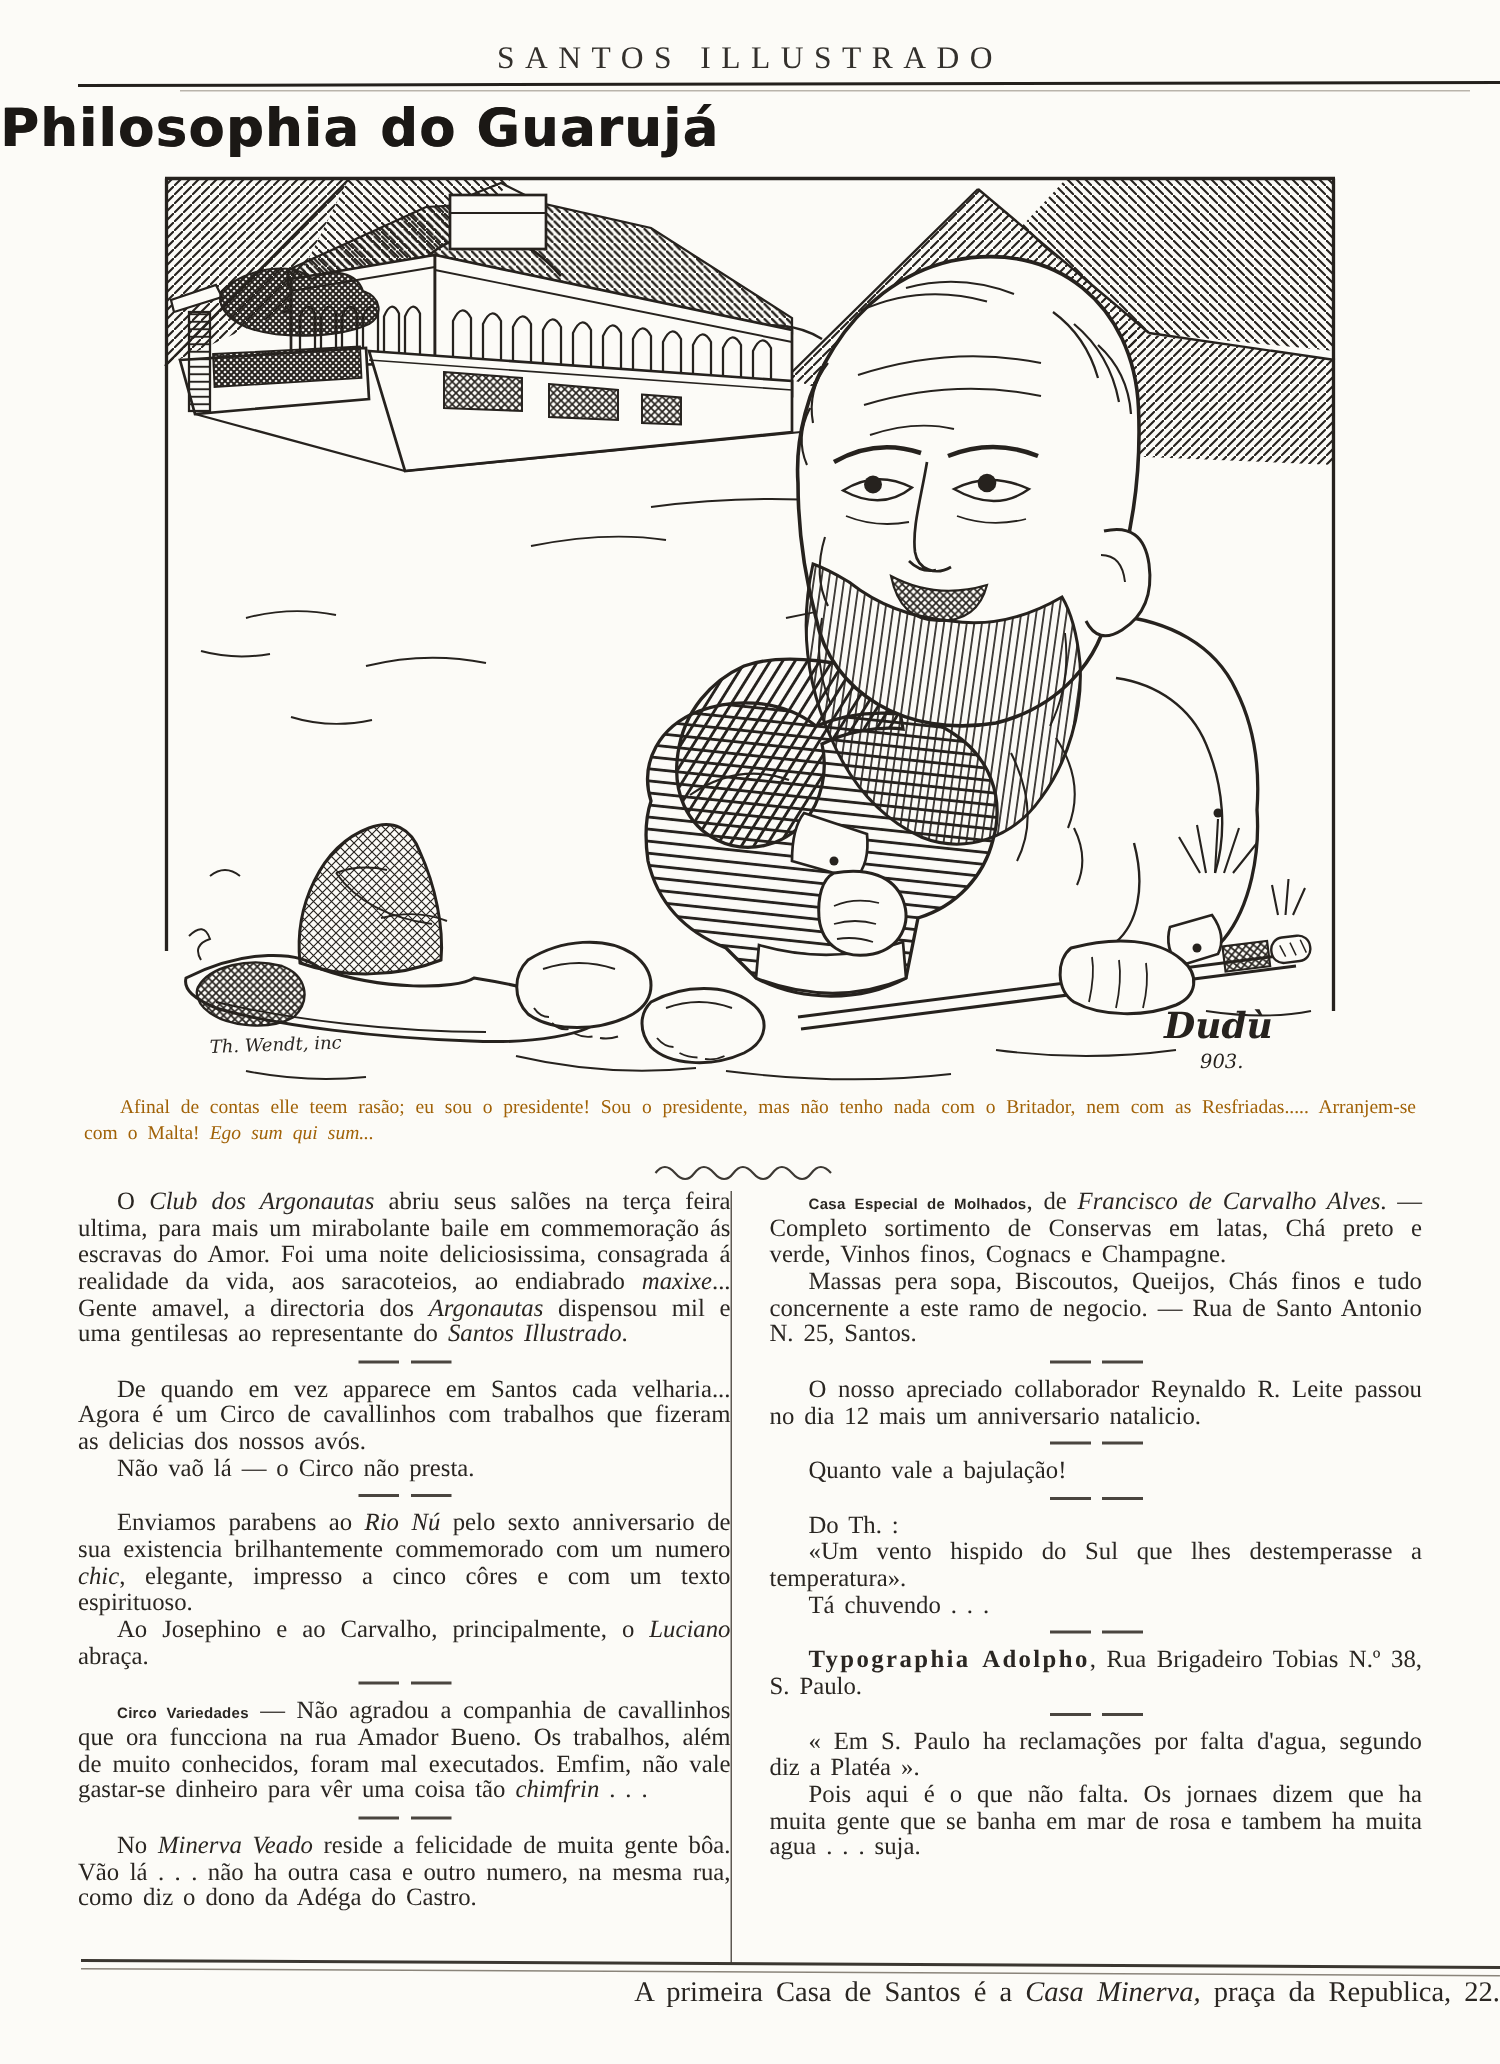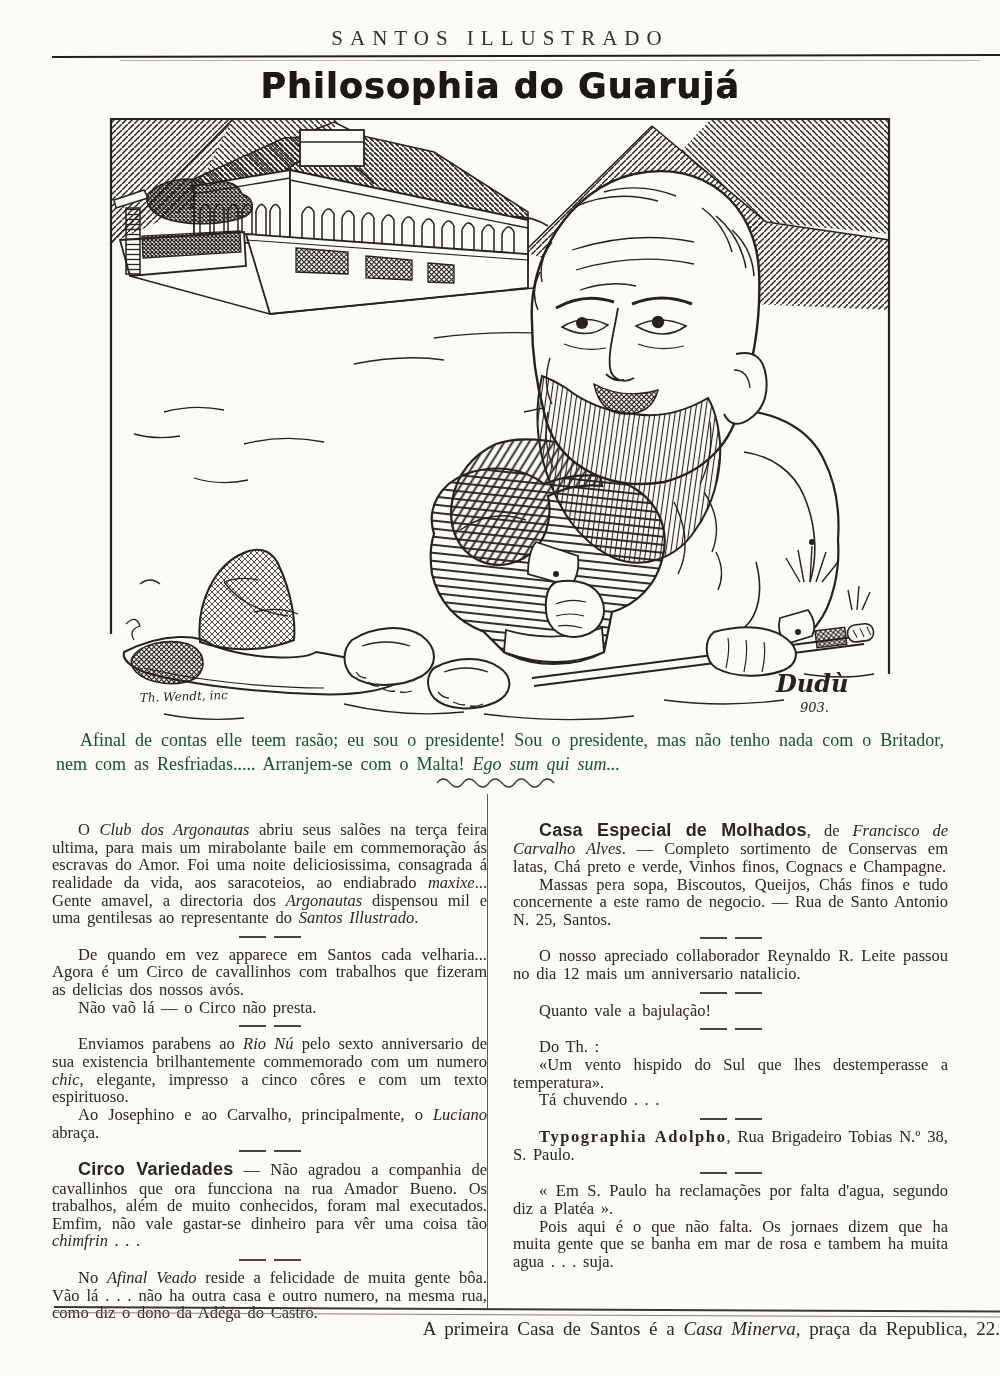--- a/index.html
+++ b/index.html
@@ -13,43 +13,43 @@
     font-size:21px;letter-spacing:7px;color:#33302c;
   }
   .head-rule{
     position:absolute;top:56px;left:52px;width:948px;height:2.4px;
     background:#23201c;transform:rotate(-0.12deg);transform-origin:left center;
   }
   .head-rule-echo{
     position:absolute;top:60px;left:120px;width:860px;height:1px;background:#b9b4ab;
   }
   .headline{
-    position:absolute;top:66px;left:0;width:100%;text-align:center;
+    position:absolute;top:66px;left:0;width:100%;text-align:left;
     font-family:"DejaVu Sans",sans-serif;font-weight:bold;font-size:35px;
     letter-spacing:1px;color:#1b1815;text-shadow:0.6px 0 0 #1b1815;
   }
   .illo{position:absolute;left:104px;top:112px;width:792px;height:616px;}
   .caption{
     position:absolute;left:56px;top:729px;width:888px;margin:0;
-    font-size:18px;line-height:1.32;text-align:justify;text-indent:24px;
-    word-spacing:3.5px;color:#14532d;
+    font-size:13px;line-height:1.32;text-align:justify;text-indent:24px;
+    word-spacing:3.5px;color:#a16207;
   }
   .wavy{position:absolute;top:774px;left:0;width:100%;text-align:center;}
   .columns{
     position:absolute;left:52px;top:792px;width:896px;display:flex;gap:26px;
   }
-  .col{flex:1;min-width:0;margin-top:29px;}
+  .col{flex:1;min-width:0;}
   .colrule{
     position:absolute;left:435px;top:2px;height:516px;width:1.4px;background:#5d5852;
   }
   .para{
     margin:0;font-size:16.5px;line-height:1.07;text-align:justify;
     text-indent:26px;word-spacing:2.5px;color:#2a2622;
   }
-  .lead-sans{font-family:"Liberation Sans",sans-serif;font-size:18px;letter-spacing:0.2px;}
+  .lead-sans{font-family:"Liberation Sans",sans-serif;font-size:10px;letter-spacing:0.2px;}
   .lead-serif{letter-spacing:1.6px;}
   .sdiv{
     height:2px;width:62px;margin:9px auto 8px auto;
     background:linear-gradient(to right,#4a453f 44%,rgba(0,0,0,0) 44%,rgba(0,0,0,0) 56%,#4a453f 56%);
   }
   .foot-rule{
     position:absolute;left:54px;top:1306px;width:946px;height:4px;
     border-top:2px solid #3b3731;border-bottom:1px solid #8a847a;
     transform:rotate(0.28deg);transform-origin:left center;
   }
@@ -239,21 +239,21 @@
         <p class="para"><span>O </span><i>Club dos Argonautas</i><span> abriu seus salões na terça feira ultima, para mais um mirabolante baile em commemoração ás escravas do Amor. Foi uma noite deliciosissima, consagrada á realidade da vida, aos saracoteios, ao endiabrado </span><i>maxixe</i><span>... Gente amavel, a directoria dos </span><i>Argonautas</i><span> dispensou mil e uma gentilesas ao representante do </span><i>Santos Illustrado</i><span>.</span></p>
         <div class="sdiv"></div>
         <p class="para"><span>De quando em vez apparece em Santos cada velharia... Agora é um Circo de cavallinhos com trabalhos que fizeram as delicias dos nossos avós.</span></p>
         <p class="para"><span>Não vaõ lá — o Circo não presta.</span></p>
         <div class="sdiv"></div>
         <p class="para"><span>Enviamos parabens ao </span><i>Rio Nú</i><span> pelo sexto anniversario de sua existencia brilhantemente commemorado com um numero </span><i>chic</i><span>, elegante, impresso a cinco côres e com um texto espirituoso.</span></p>
         <p class="para"><span>Ao Josephino e ao Carvalho, principalmente, o </span><i>Luciano</i><span> abraça.</span></p>
         <div class="sdiv"></div>
         <p class="para"><b class="lead-sans">Circo Variedades</b><span> — Não agradou a companhia de cavallinhos que ora funcciona na rua Amador Bueno. Os trabalhos, além de muito conhecidos, foram mal executados.  Emfim, não vale gastar-se dinheiro para vêr uma coisa tão </span><i>chimfrin</i><span> . . .</span></p>
         <div class="sdiv"></div>
-        <p class="para"><span>No </span><i>Afinal Veado</i><span> reside a felicidade de muita gente bôa. Vão lá . . . não ha outra casa e outro numero, na mesma rua, como diz o dono da Adéga do Castro.</span></p>
+        <p class="para"><span>No </span><i>Minerva Veado</i><span> reside a felicidade de muita gente bôa. Vão lá . . . não ha outra casa e outro numero, na mesma rua, como diz o dono da Adéga do Castro.</span></p>
       </div>
     <div class="col">
         <p class="para"><b class="lead-sans">Casa Especial de Molhados</b><span>, de </span><i>Francisco de Carvalho Alves</i><span>. — Completo sortimento de Conservas em latas, Chá preto e verde, Vinhos finos, Cognacs e Champagne.</span></p>
         <p class="para"><span>Massas pera sopa, Biscoutos, Queijos, Chás finos e tudo concernente a este ramo de negocio. — Rua de Santo Antonio N. 25, Santos.</span></p>
         <div class="sdiv"></div>
         <p class="para"><span>O nosso apreciado collaborador Reynaldo R. Leite passou no dia 12 mais um anniversario natalicio.</span></p>
         <div class="sdiv"></div>
         <p class="para"><span>Quanto vale a bajulação!</span></p>
         <div class="sdiv"></div>
         <p class="para"><span>Do Th. :</span></p>

